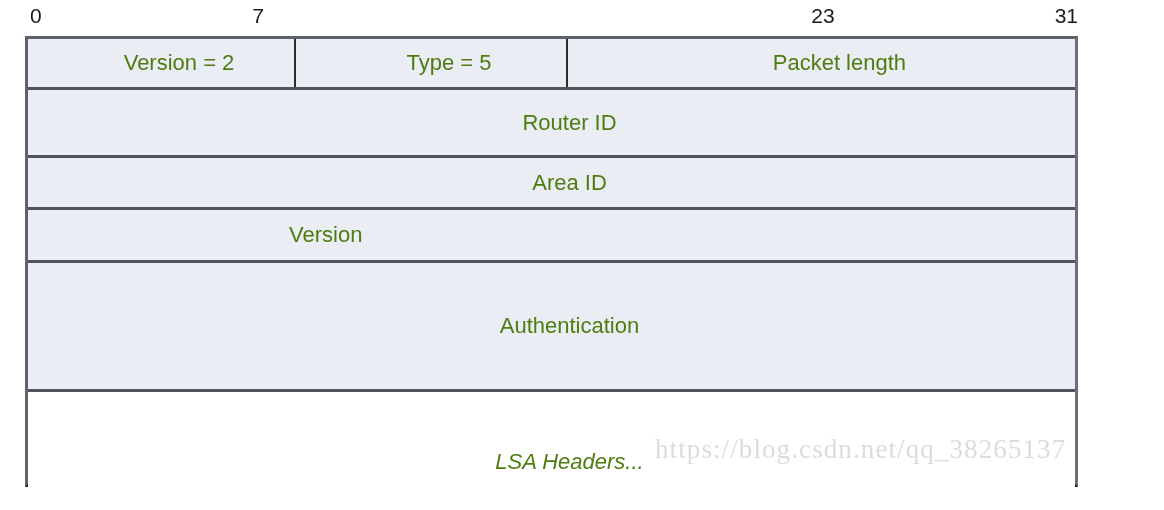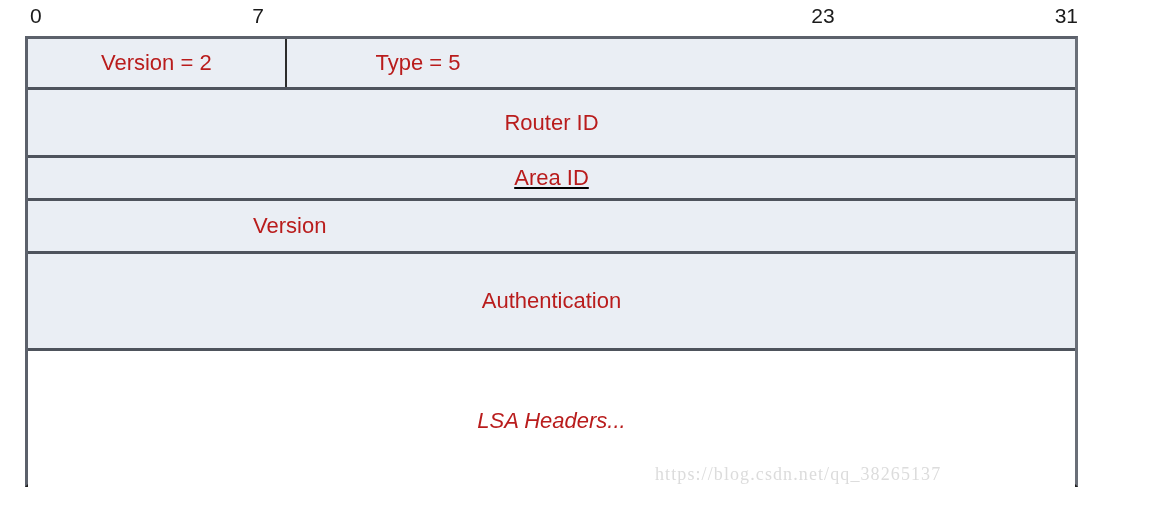--- a/index.html
+++ b/index.html
@@ -69,51 +69,52 @@
     background: #ffffff;
   }
 
   .cell {
     display: flex;
     align-items: center;
     justify-content: center;
     box-sizing: border-box;
     border-right: 2px solid #2c2c2c;
     font-size: 22px;
-    color: #b91c1c;
+    color: #4d7c0f;
     text-align: center;
     overflow: hidden;
     white-space: nowrap;
+    margin-left: 36px;
   }
   .cell:last-child {
     border-right: none;
   }
 
   
   .h-row1 { height: 51px; }
   .h-row2 { height: 68px; }
-  .h-row3 { height: 43px; text-decoration: underline; }
+  .h-row3 { height: 52px; }
   .h-row4 { height: 53px; }
-  .h-row5 { height: 97px; }
+  .h-row5 { height: 129px; }
   .h-row6 { height: 140px; }
 
   
   .w-8  { width: 24.7%; }
   .w-8b { width: 25.1%; }
   .w-16 { width: 50.2%; }
   .w-half { width: 50%; }
   .w-full { width: 100%; }
 
   
   .watermark {
     position: absolute;
     left: 655px;
-    top: 464px;
+    top: 434px;
     font-family: "Liberation Serif", serif;
-    font-size: 18px;
+    font-size: 27px;
     letter-spacing: 1.1px;
     color: #dcdcdc;
     white-space: nowrap;
     pointer-events: none;
   }
 </style>
 </head>
 <body>
 
 <div id="diagram">
@@ -124,20 +125,21 @@
     <span class="tick mid" style="left:527px;margin-top:40px;">15</span>
     <span class="tick mid" style="left:796px;margin-left:27px;">23</span>
     <span class="tick end" style="left:1078px;">31</span>
   </div>
 
   <div class="packet">
 
     <div class="row h-row1">
       <div class="cell w-8">Version = 2</div>
       <div class="cell w-8b">Type = 5</div>
+      <div class="cell w-16">Packet length</div>
     </div>
 
     <div class="row h-row2">
       <div class="cell w-full">Router ID</div>
     </div>
 
     <div class="row h-row3">
       <div class="cell w-full">Area ID</div>
     </div>
 

